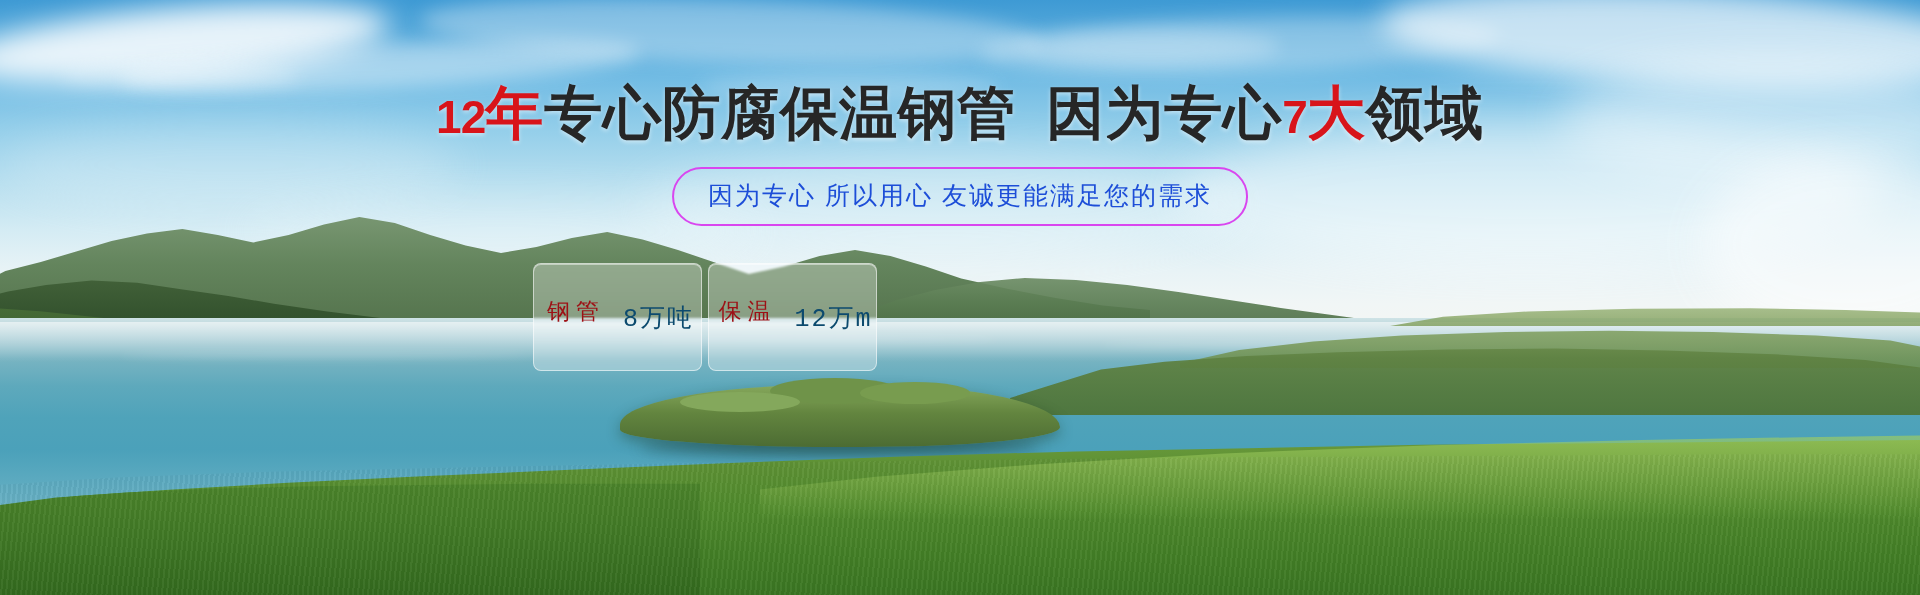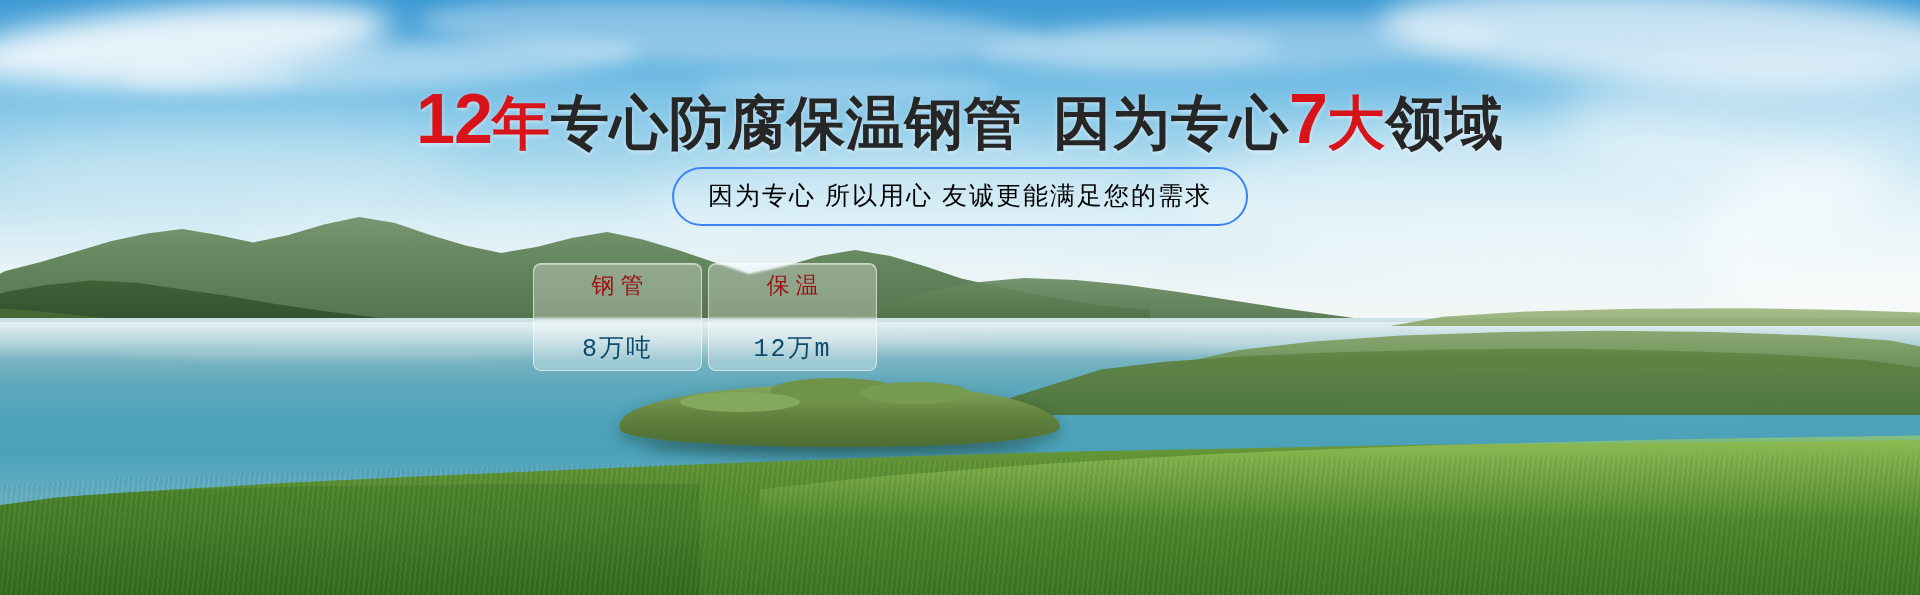--- a/index.html
+++ b/index.html
@@ -212,53 +212,53 @@
     font-size:58px;
     font-weight:bold;
     letter-spacing:1px;
     line-height:1;
     white-space:nowrap;
     text-shadow:0 2px 4px rgba(255,255,255,.5);
   }
   .headline .dark{color:#262626;text-align:center;}
   .headline .red{color:#d8141a;}
   .headline .num{
-    font-size:70px;
+    font-size:46px;
     letter-spacing:-1px;
   }
   .headline .gap{display:inline-block;width:30px;}
 
   .subtitle-pill{
     position:absolute;left:50%;top:167px;
     transform:translateX(-50%);
     padding:10px 34px 12px;
-    border:2px solid #3b82f6;
+    border:2px solid #d946ef;
     border-radius:30px;
     font-size:25px;
-    color:#000000;
+    color:#1d4ed8;
     letter-spacing:2px;
     white-space:nowrap;
     background:transparent;
   }
 
   
   .cards{
     position:absolute;left:533px;top:263px;
     display:flex;
     gap:6px;
   }
   .card{
     width:167px;
     height:106px;
     border-radius:8px;
     background:rgba(255,255,255,0.30);
     border:1px solid rgba(255,255,255,0.55);
     box-shadow:inset 0 1px 0 rgba(255,255,255,.45);
     display:flex;
-    flex-direction:column;
+    flex-direction:row;
     align-items:center;
     justify-content:center;
     backdrop-filter:blur(1px);
     gap:18px;
   }
   .card-label{
     font-size:23px;
     color:#9d1015;
     letter-spacing:6px;
     text-indent:6px;

